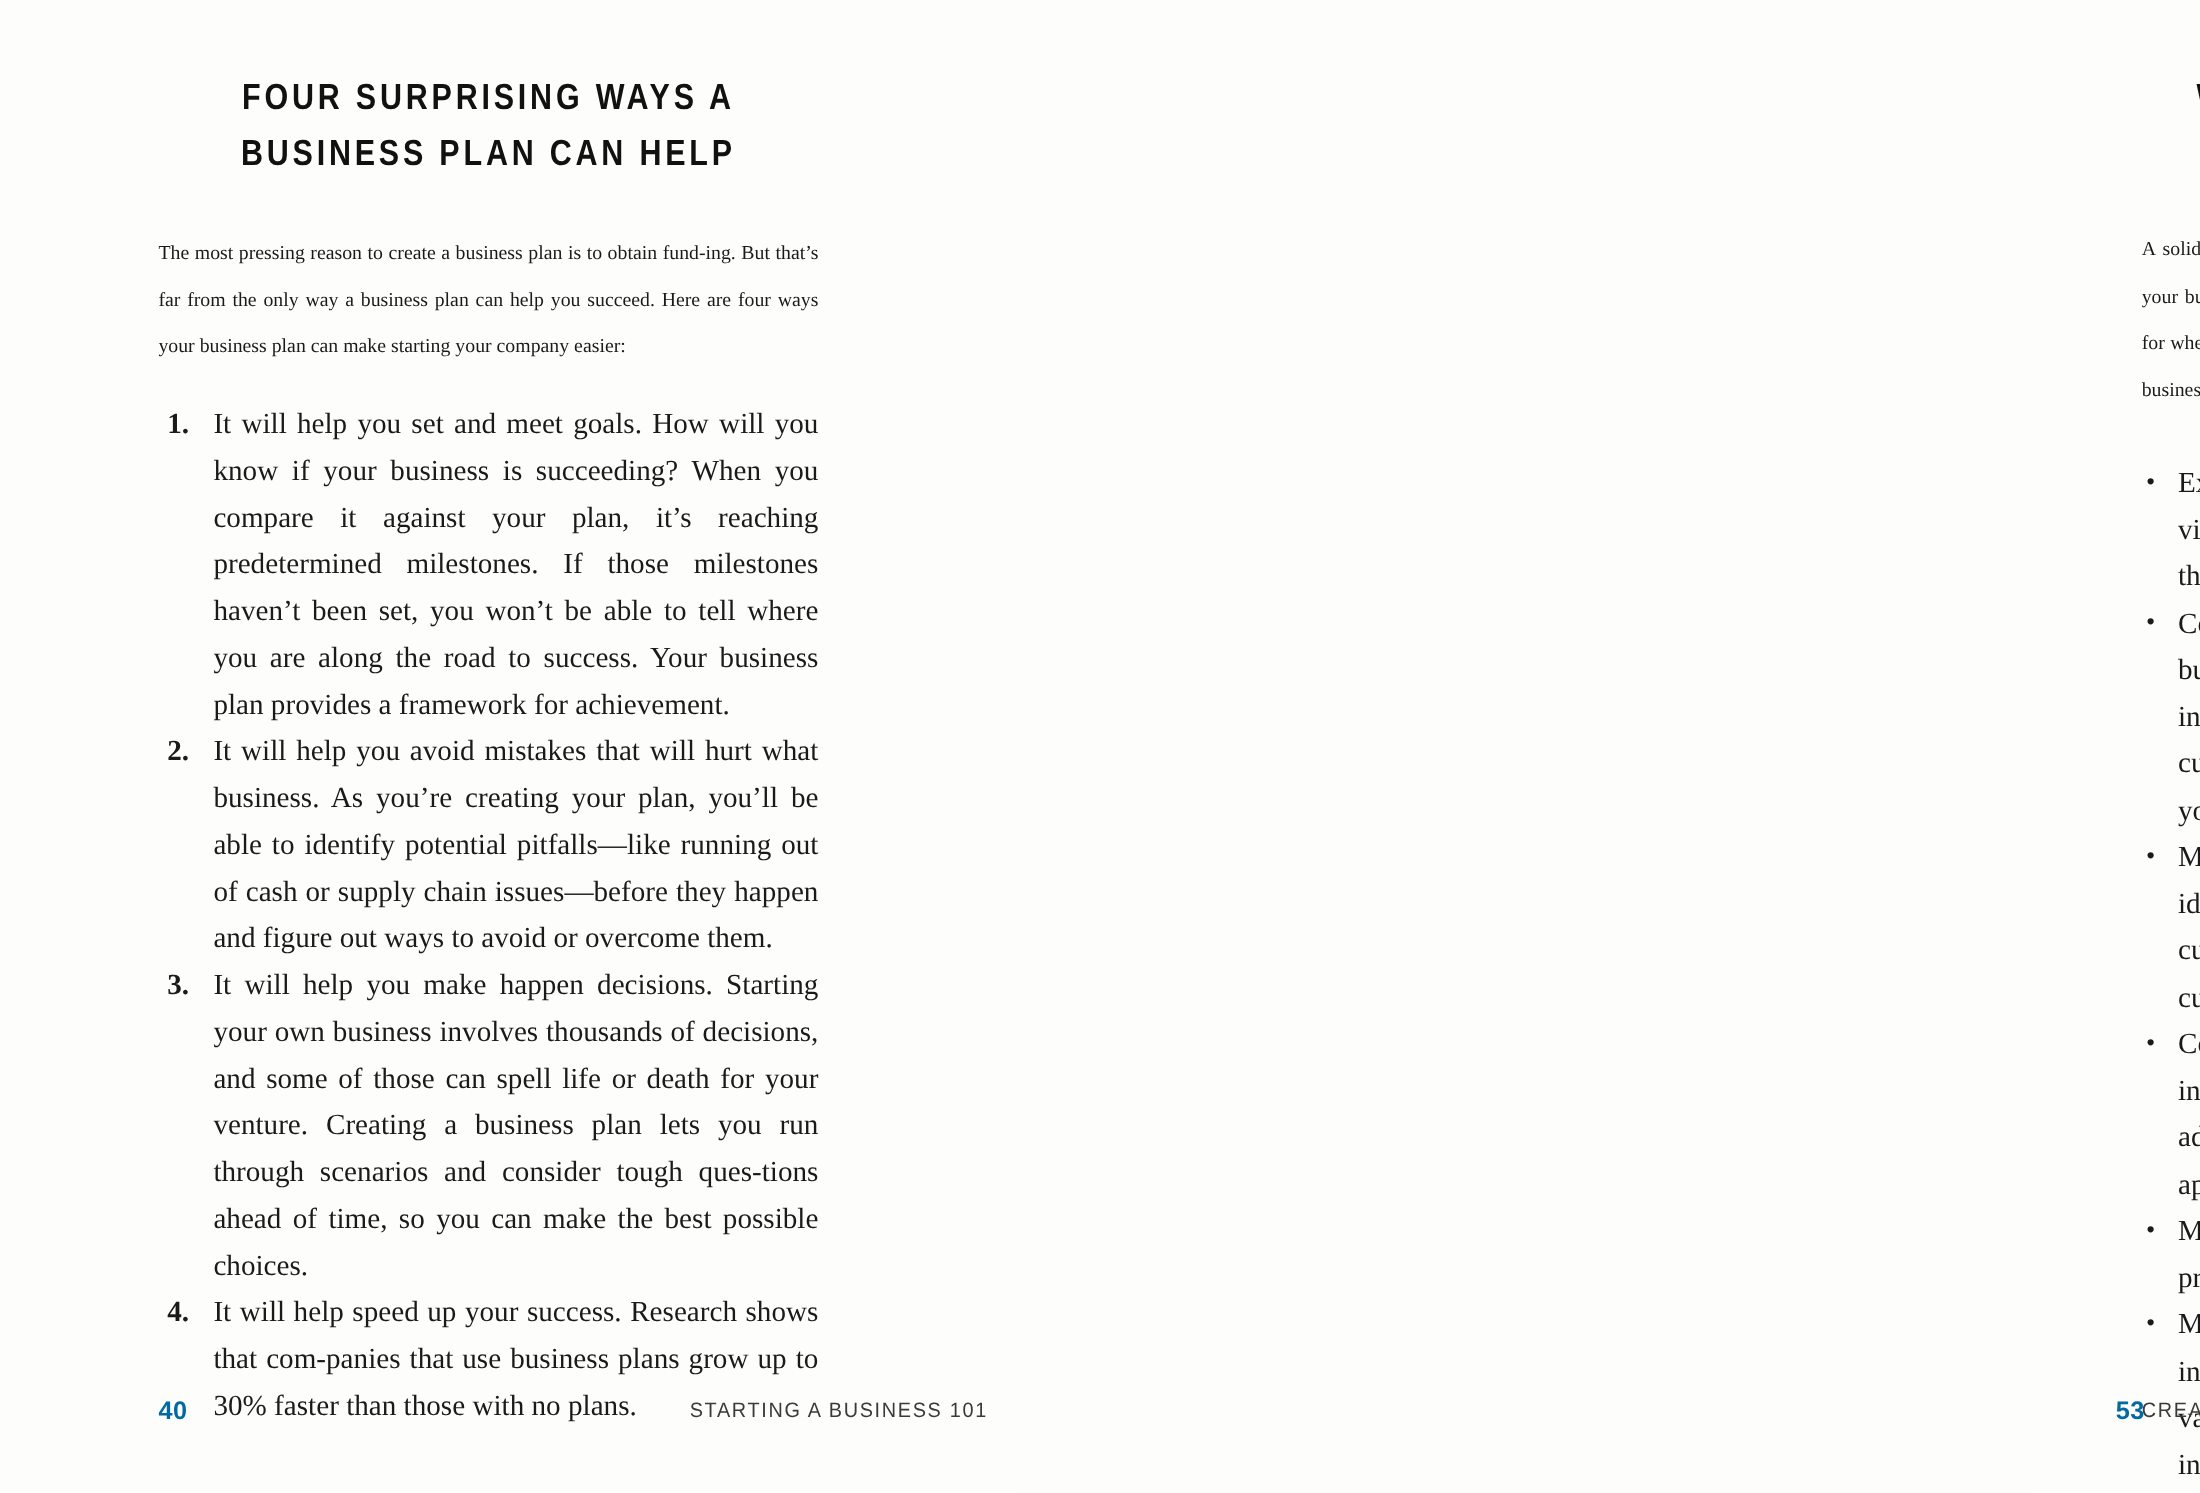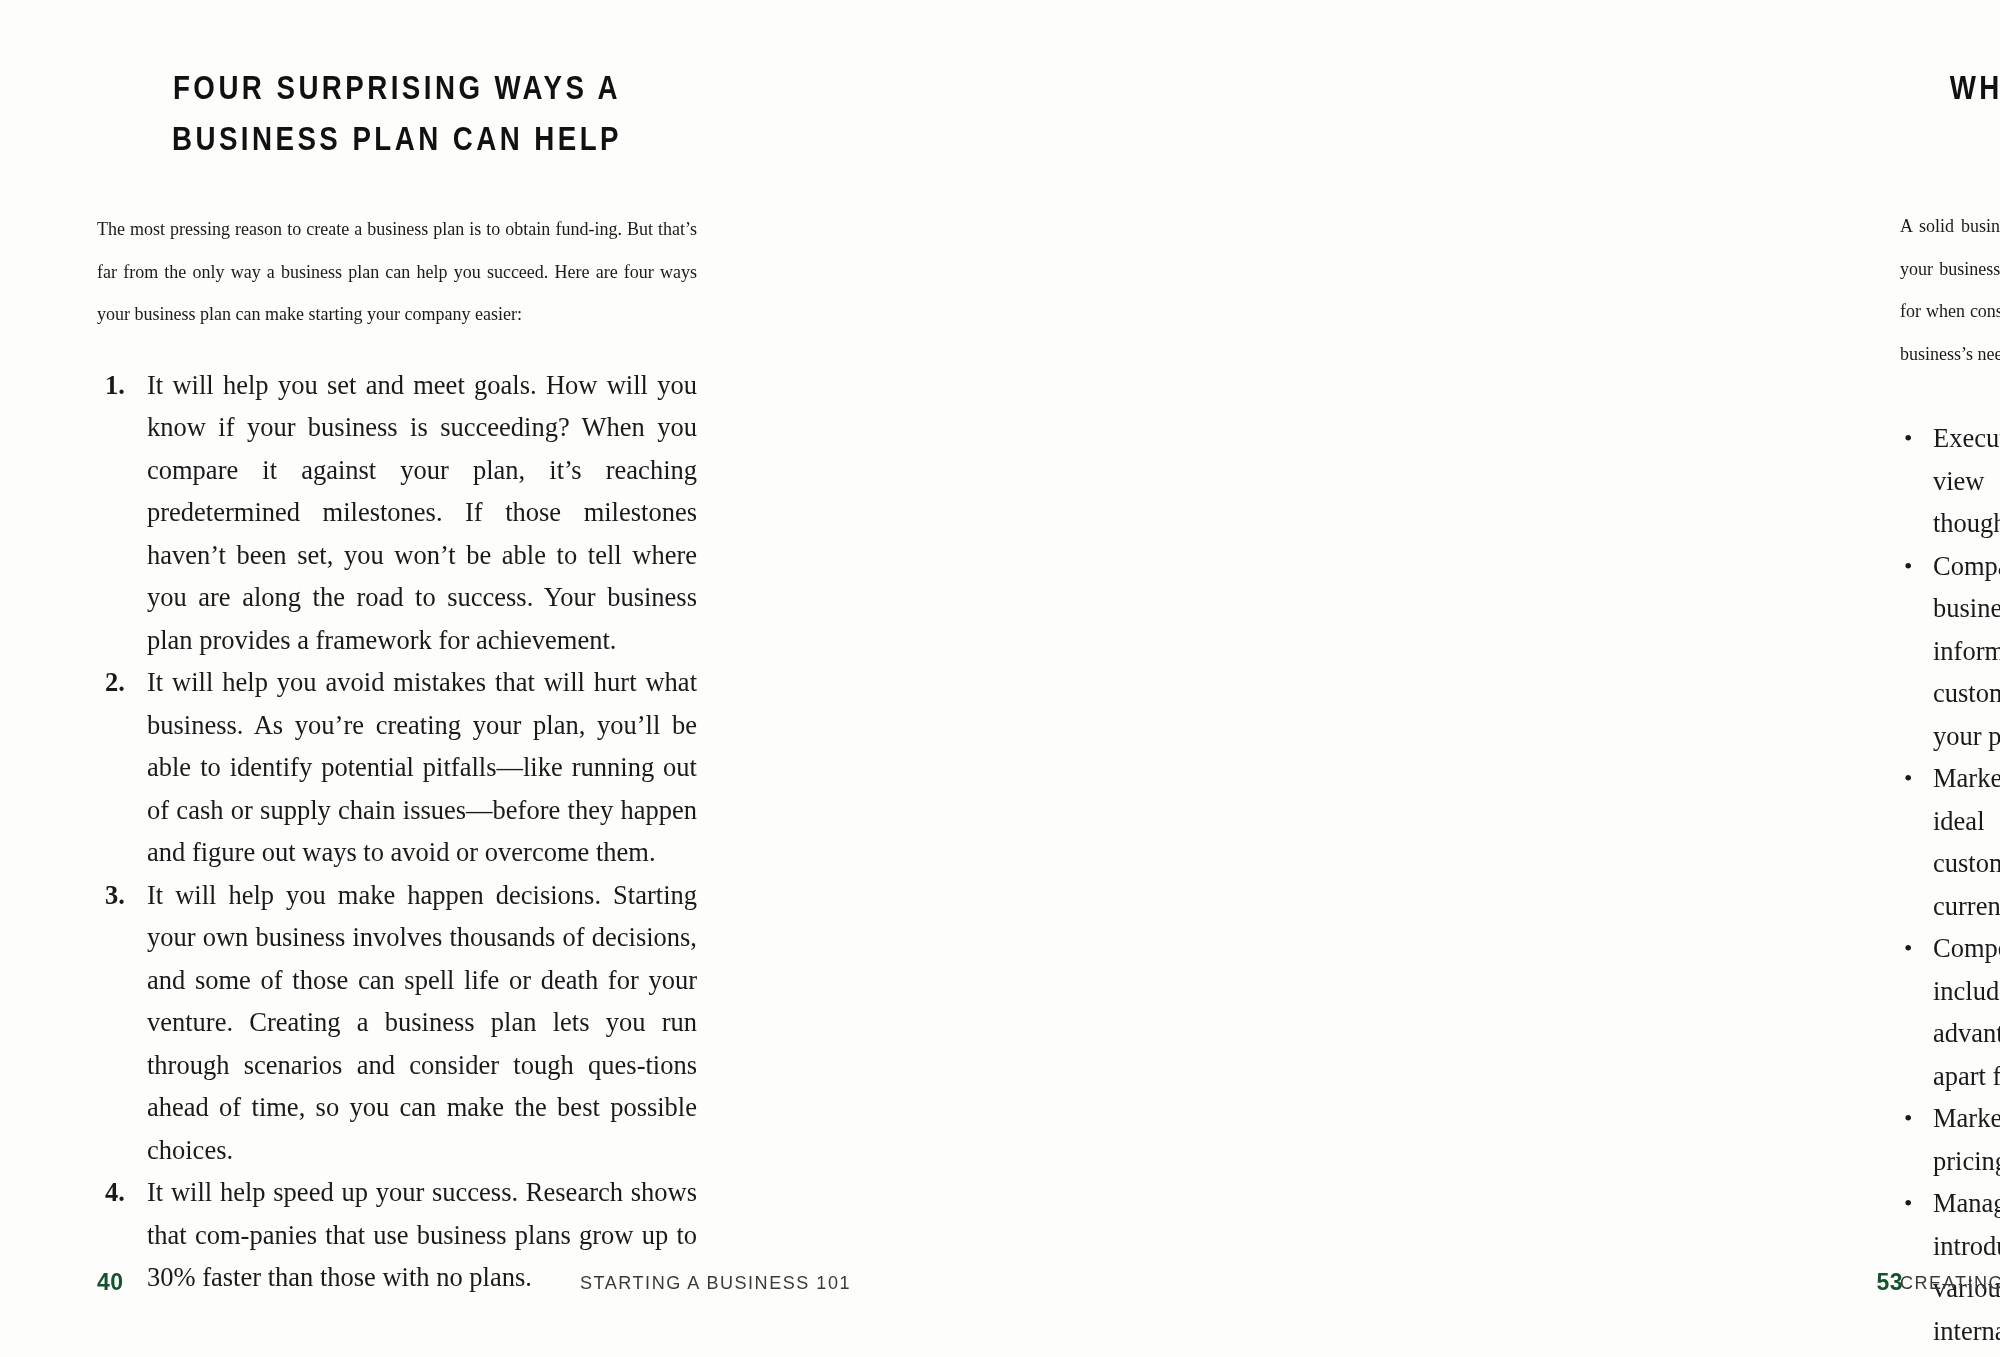--- a/index.html
+++ b/index.html
@@ -21,20 +21,21 @@
     height: 1357px;
     background: #fdfdfc;
     display: flex;
   }
 
   .page {
     position: relative;
     width: 1000px;
     height: 1357px;
     box-sizing: border-box;
+    margin-left: 47px;
   }
 
   .page-left  { padding: 0 0 0 0; }
   .page-right { padding: 0 0 0 0; }
 
   
   .content {
     position: absolute;
     top: 62px;
   }
@@ -131,21 +132,21 @@
     font-size: 19px;
     letter-spacing: 1.6px;
     color: #3a3a3a;
   }
   .folio {
     position: absolute;
     font-family: "Liberation Sans", sans-serif;
     font-weight: 700;
     font-size: 23px;
     letter-spacing: 0.5px;
-    color: #14532d;
+    color: #0369a1;
     top: 0;
   }
   .page-left  .folio { left: 97px; }
   .page-right .folio { right: 97px; }
 
   .running-head {
     position: absolute;
     top: 3px;
     white-space: nowrap;
     transform: scaleX(0.95);

